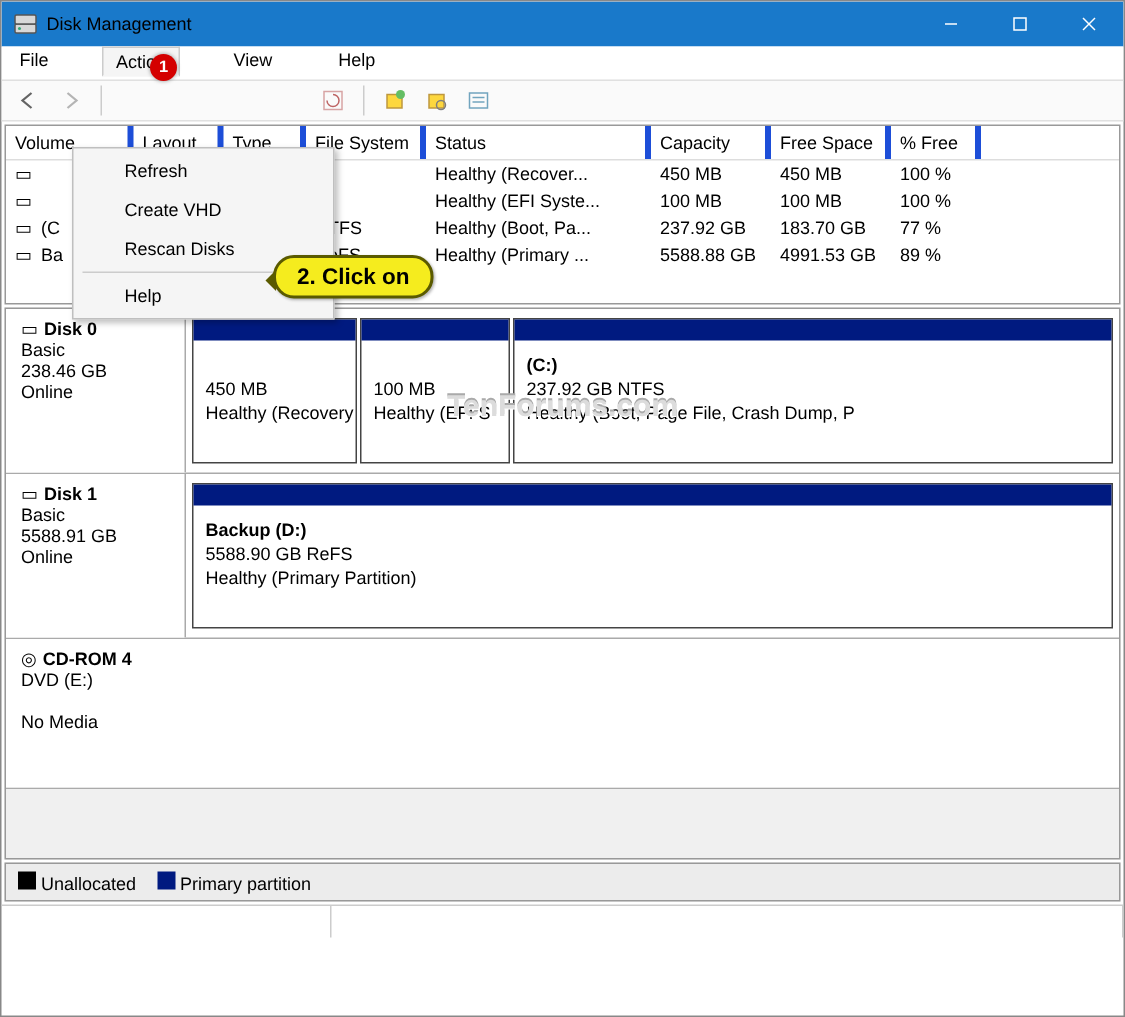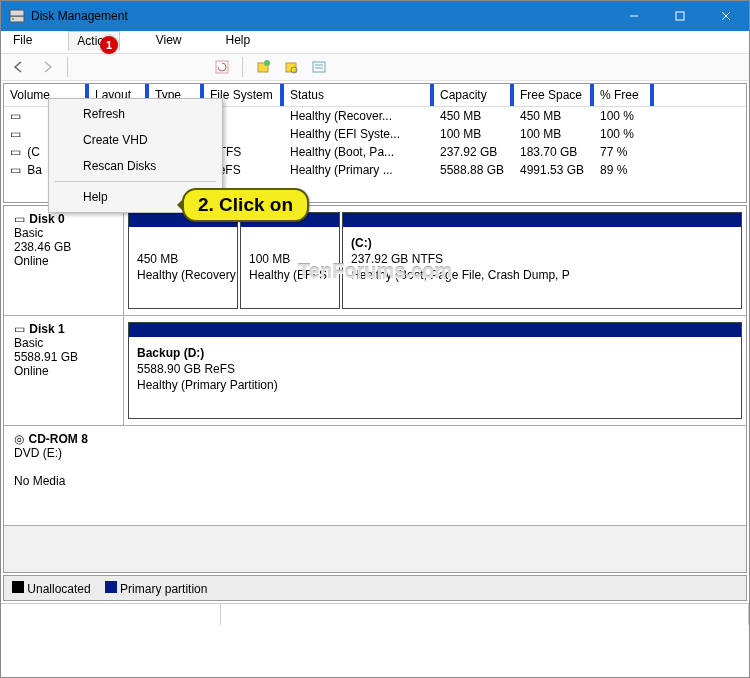--- a/index.html
+++ b/index.html
@@ -18,21 +18,21 @@
 .toolbar { height: 28px; border-top: 1px solid #e0e0e0; border-bottom: 1px solid #e0e0e0; background: #fafafa; display: flex; align-items: center; padding: 0 6px; gap: 4px; position: relative; z-index: 1; }
 .toolbar .tbtn { width: 24px; height: 22px; display: flex; align-items: center; justify-content: center; opacity: .75; }
 .toolbar .sep { width: 1px; height: 20px; background: #ccc; margin: 0 4px; }
 
 .dropdown { position: absolute; left: 48px; top: 50px; width: 175px; background: #f5f5f5; border: 1px solid #bfbfbf; box-shadow: 2px 2px 4px rgba(0,0,0,.25); z-index: 30; padding: 2px; margin-top: 48px; }
 .dropdown .ditem { padding: 6px 10px 6px 32px; cursor: default; }
 .dropdown .ditem.sel { background: #bfdcf5; }
 .dropdown .dsep { height: 0; border-top: 1px solid #ccc; margin: 2px 4px; }
 
 .callout-1 { position: absolute; left: 100px; top: 36px; width: 18px; height: 18px; background: #d40000; border-radius: 50%; color: #fff; font-weight: bold; font-size: 11px; display: flex; align-items: center; justify-content: center; z-index: 40; box-shadow: 0 0 3px rgba(0,0,0,.4); }
-.callout-2 { position: absolute; left: 182px; top: 188px; background: #f5ec1e; border: 2px solid #5a5a00; border-radius: 14px; padding: 4px 14px; font-weight: bold; font-size: 19px; z-index: 40; box-shadow: 1px 1px 2px rgba(0,0,0,.3); }
+.callout-2 { position: absolute; left: 182px; top: 170px; background: #f5ec1e; border: 2px solid #5a5a00; border-radius: 14px; padding: 4px 14px; font-weight: bold; font-size: 15px; z-index: 40; box-shadow: 1px 1px 2px rgba(0,0,0,.3); }
 .callout-2::before { content: ""; position: absolute; left: -14px; top: 8px; border: 7px solid transparent; border-right-color: #5a5a00; }
 
 .watermark { position: absolute; left: 50%; top: 260px; transform: translateX(-50%); font-size: 20px; font-weight: bold; color: #dcdcdc; text-shadow: 0 1px #fff, 0 -1px #aaa; pointer-events: none; z-index: 5; }
 
 .upper { height: 120px; display: flex; border: 1px solid #999; margin: 2px; background: #fff; overflow: hidden; }
 
 .theadrow, .trow { display: grid; grid-template-columns: 85px 60px 55px 80px 150px 80px 80px 60px; }
 .theadrow { background: #fff; border-bottom: 1px solid #ddd; }
 .theadrow .th { padding: 4px 6px; border-right: 4px solid #1d4ed8; font-weight: normal; white-space: nowrap; overflow: hidden; }
 .trow .td { padding: 2px 6px; white-space: nowrap; overflow: hidden; text-overflow: ellipsis; }
@@ -245,21 +245,21 @@
         <div class="phead"></div>
         <div class="pbody"><b>Backup  (D:)</b><br><span>5588.90 GB ReFS</span><br><span>Healthy (Primary Partition)</span></div>
       </div>
     </div>
   </div>
 
   <div class="disk-row" style="height:100px">
     <div class="disk-label" style="border-right:none; width:100%">
       <div style="display:flex; gap:4px; align-items:center">
           <span>◎</span>
-          <span class="dname">CD-ROM 8</span>
+          <span class="dname">CD-ROM 4</span>
         </div>
       <div>DVD (E:)</div>
       <br>
       <div>No Media</div>
     </div>
   </div>
 
   <div class="disk-empty"></div>
 </div>
 

